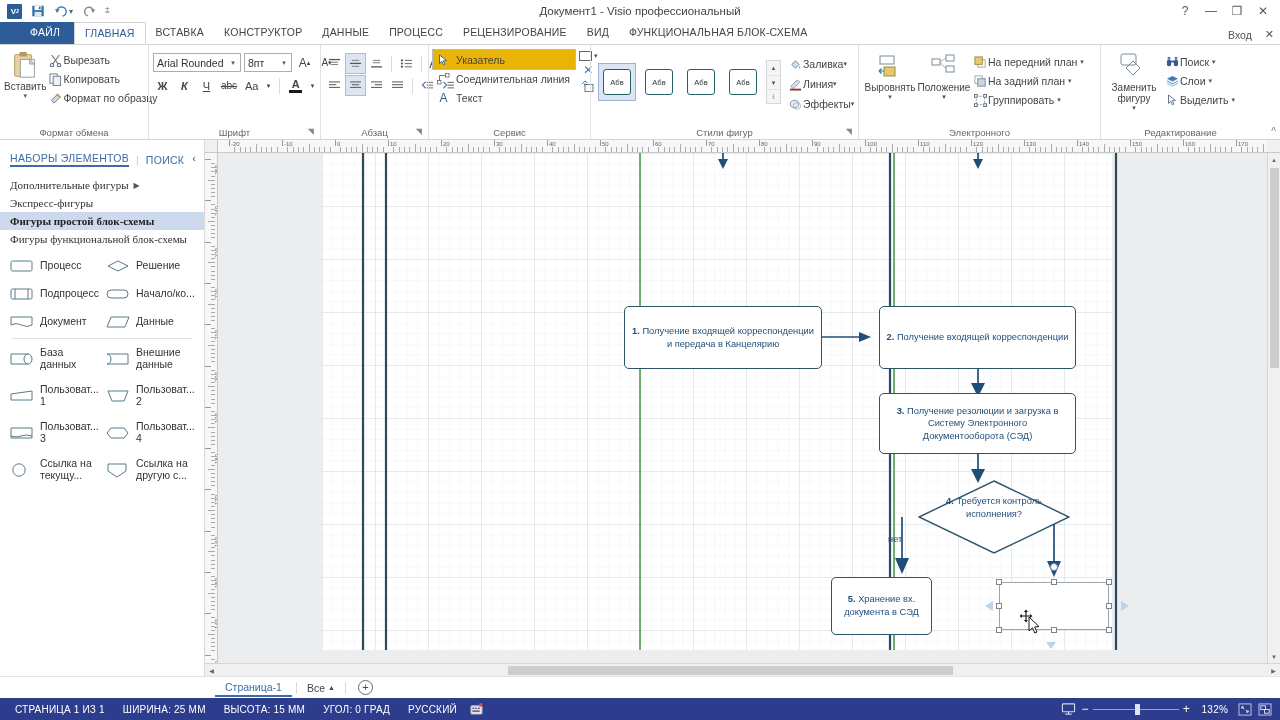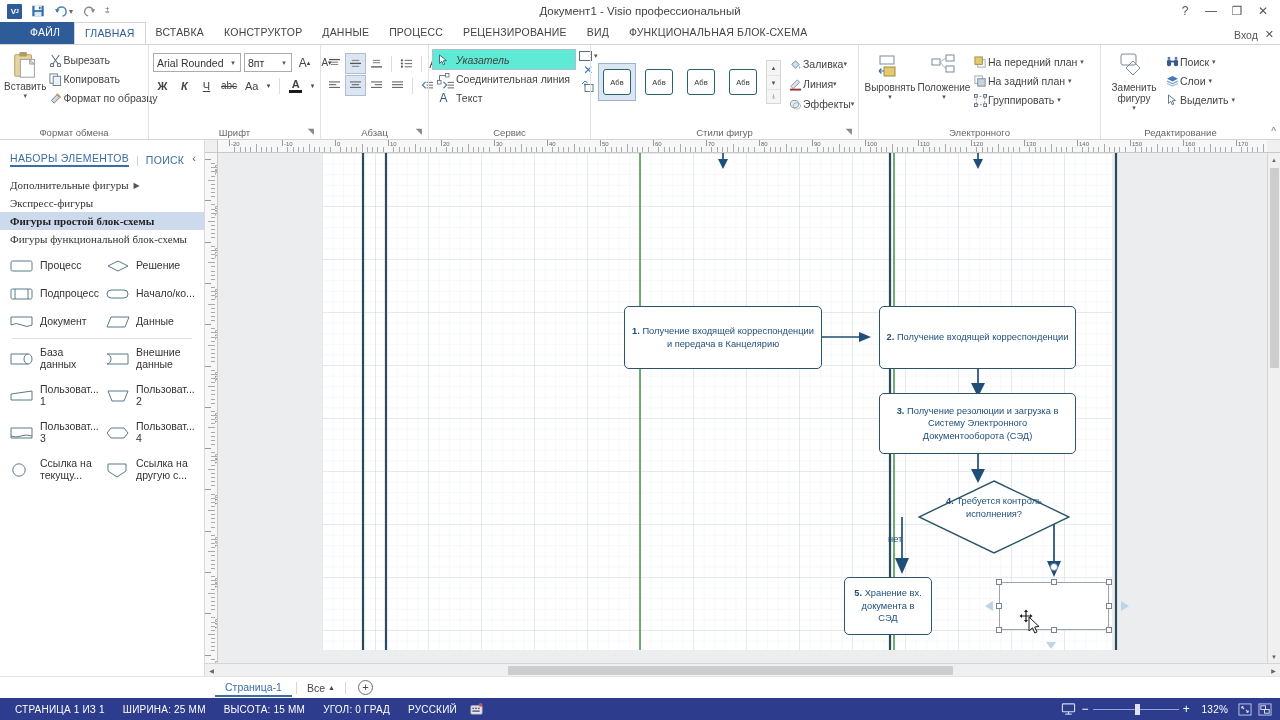--- a/index.html
+++ b/index.html
@@ -44,21 +44,21 @@
     flex: 0 0 22px; position: relative;
   }
   .tab {
     font-size: 10.5px; letter-spacing: 0.2px; padding: 4px 10px 5px 10px;
     color: #444; text-transform: uppercase; height: 22px; line-height: 13px;
   }
   .tab.file { background: #2d5c99; color: #fff; padding: 4px 14px 5px 30px; }
   .tab.active { background: #fff; border: 1px solid #d4d4d4; border-bottom: none;
     color: #2d5c99; position: relative; z-index: 2; }
   .signin {
-    margin-left: auto; display: flex; align-items: center; gap: 7px;
+    margin-left: auto; display: flex; align-items: center; gap: 13px;
     font-size: 10.5px; color: #555; padding-right: 6px; padding-bottom: 3px;
   }
 
   
   .ribbon {
     flex: 0 0 96px; height: 96px; background: #fff;
     border-top: 1px solid #d4d4d4; border-bottom: 1px solid #d4d4d4;
     display: flex; position: relative; overflow: hidden;
   }
   .rgroup { display: flex; flex-direction: column; position: relative; height: 95px; padding: 3px 4px 0 4px; }
@@ -106,21 +106,21 @@
   
   .para-row { display: flex; align-items: center; gap: 2px; margin-bottom: 3px; }
   .vsep { width: 1px; height: 16px; background: #dcdcdc; margin: 0 3px; }
 
   
   .tool-cmds { display: flex; flex-direction: column; gap: 0; padding-top: 2px; }
   .tool-item {
     display: flex; align-items: center; gap: 5px; font-size: 10.5px;
     color: #444; height: 19px; padding: 0 5px 0 3px; white-space: nowrap;
   }
-  .tool-item.sel { background: #5eead4; outline: 1px solid #aebdd2; font-style: italic; }
+  .tool-item.sel { background: #eab308; outline: 1px solid #aebdd2; }
   .tools-right { display: flex; flex-direction: column; gap: 3px; padding: 3px 2px 0 4px; align-items: center; }
 
   
   .gallery { display: flex; align-items: center; padding-top: 3px; }
   .gal-items { display: flex; gap: 4px; padding: 3px; }
   .gal-item {
     width: 38px; height: 38px; border: 1px solid transparent;
     display: flex; align-items: center; justify-content: center;
   }
   .gal-item.sel { border: 1px solid #9bb4d4; background: #dce6f2; }
@@ -1326,21 +1326,21 @@
               <path d="M76 1 L151 37 L76 73 L1 37 Z" fill="#fff" stroke="#2b5468" stroke-width="1.4"></path>
             </svg>
             <div class="decision-txt" style="top:15px;">
               <span class="shp-lbl-b">4.</span>
               <span>Требуется контроль исполнения?</span>
             </div>
           </div>
 
           <div class="edge-lbl" style="left:670px; top:381px;">нет</div>
 
-          <div class="shp" style="left:626px; top:424px; width:88px; height:58px;">
+          <div class="shp" style="left:613px; top:424px; width:101px; height:58px;">
             <div class="shp-box" style="width:100%;height:100%;">
               <span><span class="shp-lbl-b">5.</span>
               <span>Хранение вх. документа в СЭД</span></span>
             </div>
           </div>
 
           <div class="selshape" style="left:774px; top:420px; width:124px; height:66px;">
             <div class="selbox" style="left:7px; top:9px; width:110px; height:48px;"></div>
 
             <div class="handle" style="left:4px;  top:6px;"></div>

